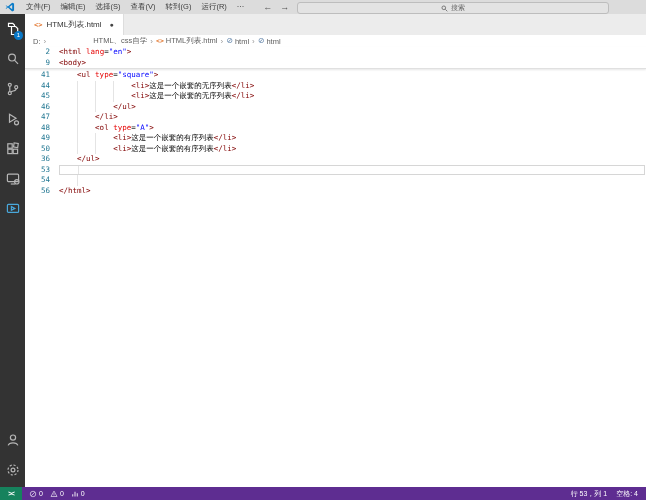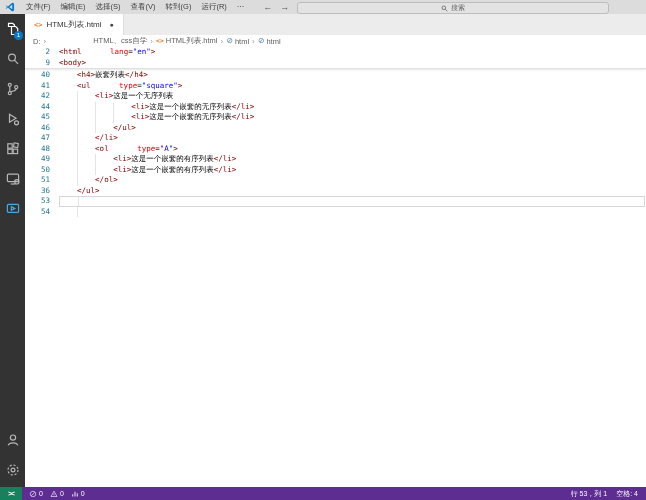--- a/index.html
+++ b/index.html
@@ -39,21 +39,21 @@
   
   #editor{position:absolute;left:25px;top:47px;width:621px;height:440px;background:#fff;
           font-family:"DejaVu Sans Mono",monospace;font-size:7.5px;}
   .crow{display:flex;height:10.5px;line-height:10.5px;}
   .ln{flex:none;width:25px;text-align:right;padding-right:9px;color:#237893;}
   .cd{flex:1;position:relative;white-space:pre;color:#000;}
   .guide{position:absolute;top:0;bottom:0;width:1px;background:#e4e4e4;}
   .crow.cur .cd{border:1px solid #d6d6d6;margin-right:1px;}
   #sticky{background:#fff;border-bottom:1px solid #e0e0e0;box-shadow:0 1px 2px rgba(0,0,0,.10);margin-bottom:1px;}
   .tk-tag{color:#800000;}
-  .tk-attr{color:#e50000;margin-left:24px;}
+  .tk-attr{color:#e50000;}
   .tk-str{color:#0000ff;}
   .tk-punct{color:#333;}
   .tk-txt{color:#000;}
   
   #statusbar{position:absolute;left:0;top:487px;width:646px;height:13px;background:#5e2d91;
              display:flex;align-items:center;color:#fff;font-size:7px;}
   #remote-box{width:22px;height:13px;background:#16825d;display:flex;align-items:center;
               justify-content:center;font-size:6.5px;font-weight:bold;letter-spacing:-1px;}
   .sb-item{display:flex;align-items:center;gap:2px;margin-left:7px;}
   .sb-item svg{stroke:#fff;}
@@ -200,32 +200,24 @@
           <div class="ln">2</div>
           <div class="cd" style="padding-left: 0ch;"><span class="tk-tag">&lt;html </span><span class="tk-attr">lang</span><span class="tk-punct">=</span><span class="tk-str">"en"</span><span class="tk-tag">&gt;</span></div>
         </div>
         <div class="crow">
           <div class="ln">9</div>
           <div class="cd" style="padding-left: 0ch;"><span class="tk-tag">&lt;body&gt;</span></div>
         </div>
       </div>
     <div id="code-lines">
         <div class="crow">
-          <div class="ln">40</div>
-          <div class="cd" style="padding-left: 4ch;"><span class="tk-tag">&lt;h4&gt;</span><span class="tk-txt">嵌套列表</span><span class="tk-tag">&lt;/h4&gt;</span></div>
-        </div>
-        <div class="crow">
           <div class="ln">41</div>
           <div class="cd" style="padding-left: 4ch;"><span class="tk-tag">&lt;ul </span><span class="tk-attr">type</span><span class="tk-punct">=</span><span class="tk-str">"square"</span><span class="tk-tag">&gt;</span></div>
         </div>
         <div class="crow">
-          <div class="ln">42</div>
-          <div class="cd" style="padding-left: 8ch;"><i class="guide" style="left: 4ch;"></i><span class="tk-tag">&lt;li&gt;</span><span class="tk-txt">这是一个无序列表</span></div>
-        </div>
-        <div class="crow">
           <div class="ln">44</div>
           <div class="cd" style="padding-left: 16ch;"><i class="guide" style="left: 4ch;"></i><i class="guide" style="left: 8ch;"></i><i class="guide" style="left: 12ch;"></i><span class="tk-tag">&lt;li&gt;</span><span class="tk-txt">这是一个嵌套的无序列表</span><span class="tk-tag">&lt;/li&gt;</span></div>
         </div>
         <div class="crow">
           <div class="ln">45</div>
           <div class="cd" style="padding-left: 16ch;"><i class="guide" style="left: 4ch;"></i><i class="guide" style="left: 8ch;"></i><i class="guide" style="left: 12ch;"></i><span class="tk-tag">&lt;li&gt;</span><span class="tk-txt">这是一个嵌套的无序列表</span><span class="tk-tag">&lt;/li&gt;</span></div>
         </div>
         <div class="crow">
           <div class="ln">46</div>
           <div class="cd" style="padding-left: 12ch;"><i class="guide" style="left: 4ch;"></i><i class="guide" style="left: 8ch;"></i><span class="tk-tag">&lt;/ul&gt;</span></div>
@@ -238,36 +230,36 @@
           <div class="ln">48</div>
           <div class="cd" style="padding-left: 8ch;"><i class="guide" style="left: 4ch;"></i><span class="tk-tag">&lt;ol </span><span class="tk-attr">type</span><span class="tk-punct">=</span><span class="tk-str">"A"</span><span class="tk-tag">&gt;</span></div>
         </div>
         <div class="crow">
           <div class="ln">49</div>
           <div class="cd" style="padding-left: 12ch;"><i class="guide" style="left: 4ch;"></i><i class="guide" style="left: 8ch;"></i><span class="tk-tag">&lt;li&gt;</span><span class="tk-txt">这是一个嵌套的有序列表</span><span class="tk-tag">&lt;/li&gt;</span></div>
         </div>
         <div class="crow">
           <div class="ln">50</div>
           <div class="cd" style="padding-left: 12ch;"><i class="guide" style="left: 4ch;"></i><i class="guide" style="left: 8ch;"></i><span class="tk-tag">&lt;li&gt;</span><span class="tk-txt">这是一个嵌套的有序列表</span><span class="tk-tag">&lt;/li&gt;</span></div>
-        </div>
-        <div class="crow">
-          <div class="ln">51</div>
-          <div class="cd" style="padding-left: 8ch;"><i class="guide" style="left: 4ch;"></i><span class="tk-tag">&lt;/ol&gt;</span></div>
         </div>
         <div class="crow">
           <div class="ln">36</div>
           <div class="cd" style="padding-left: 4ch;"><span class="tk-tag">&lt;/ul&gt;</span></div>
         </div>
         <div class="crow cur">
           <div class="ln">53</div>
           <div class="cd" style="padding-left: 0ch;"><i class="guide" style="left: 4ch;"></i></div>
         </div>
         <div class="crow">
           <div class="ln">54</div>
           <div class="cd" style="padding-left: 0ch;"><i class="guide" style="left: 4ch;"></i></div>
+        </div>
+        <div class="crow">
+          <div class="ln">56</div>
+          <div class="cd" style="padding-left: 0ch;"><span class="tk-tag">&lt;/html&gt;</span></div>
         </div>
       </div>
   </div>
 
   <div id="statusbar">
     <div id="remote-box">&gt;&lt;</div>
     <div id="sb-left" style="display:flex;">
         <div class="sb-item">
           <svg width="8" height="8" viewBox="0 0 16 16" fill="none" stroke-width="1.2">
             <circle cx="8" cy="8" r="5.5"></circle>

